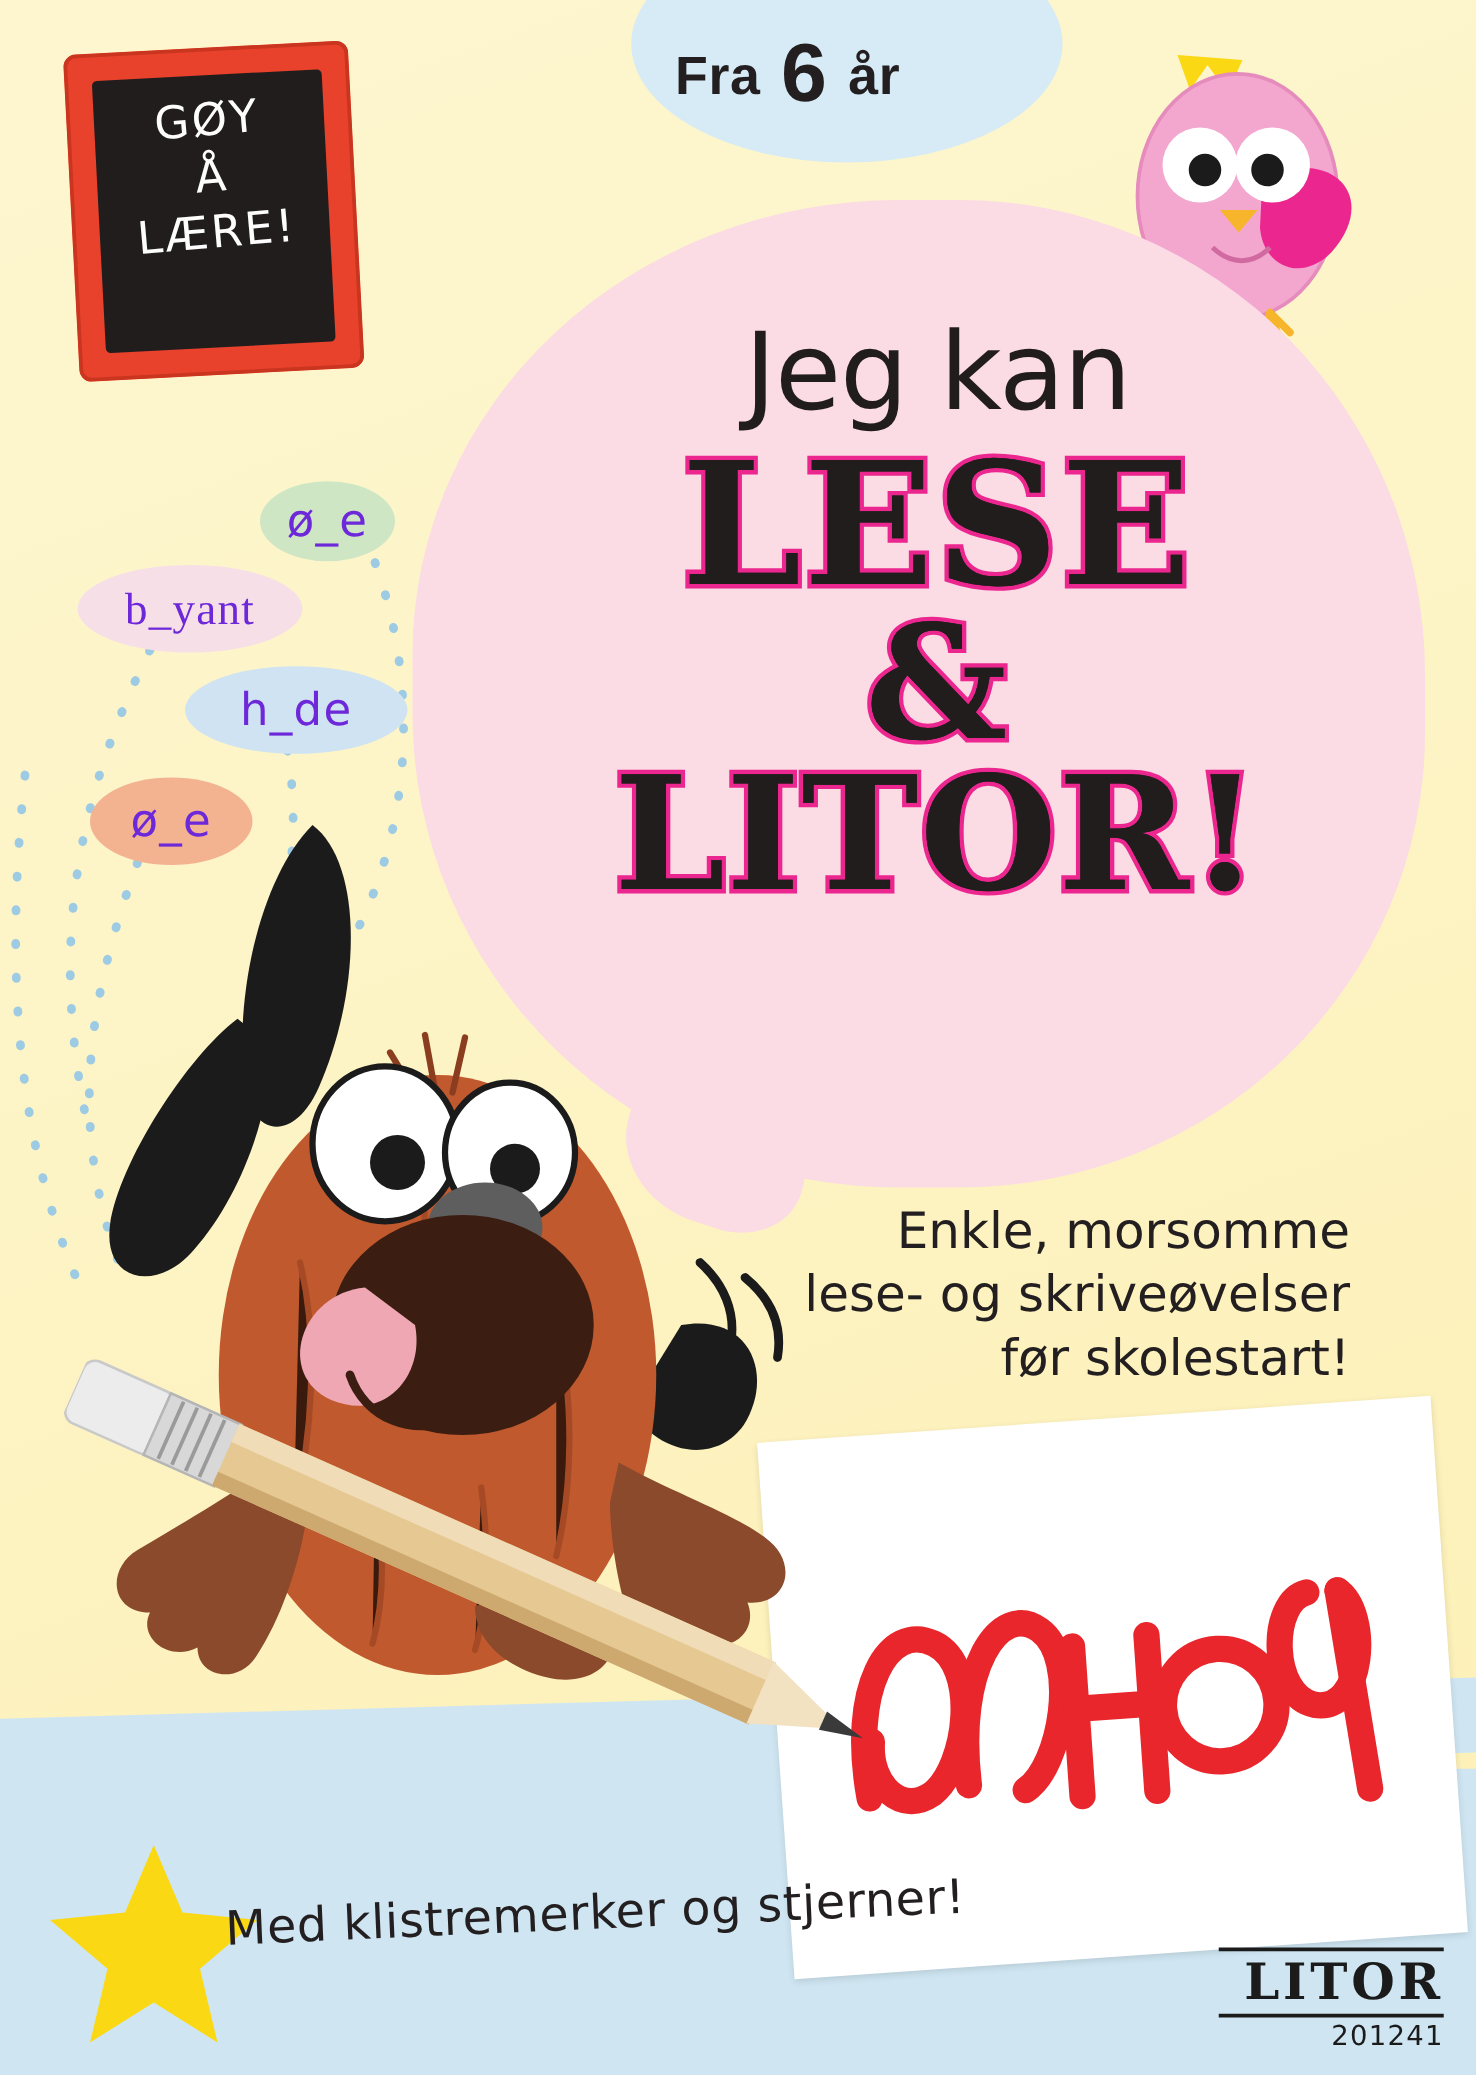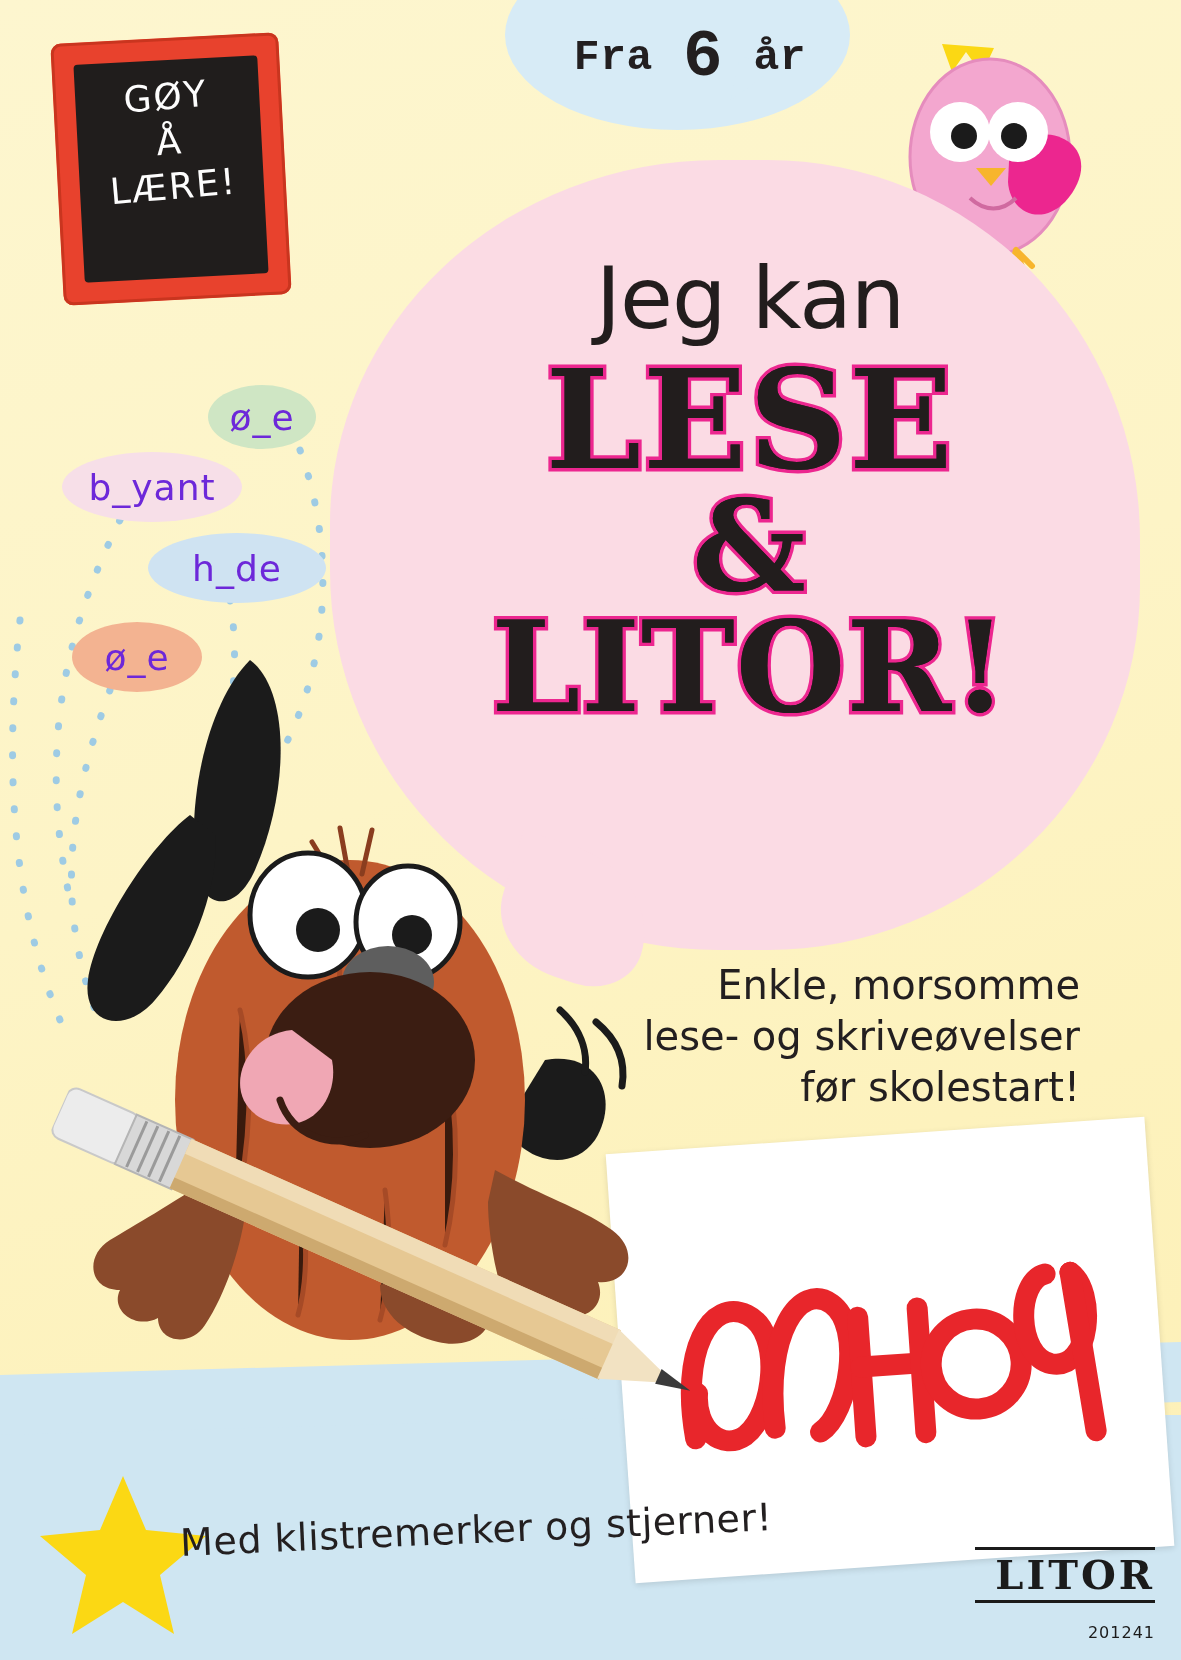--- a/index.html
+++ b/index.html
@@ -48,22 +48,21 @@
     width: 0; height: 0;
     border-left: 40px solid #d7ebf6;
     border-bottom: 45px solid transparent;
     transform: rotate(12deg);
   }
   .age-text {
     position: absolute;
     left: 540px;
     top: 25px;
     width: 300px;
-    text-align: center;
-    font-family: Liberation Mono, monospace;
+    font-family: Liberation Sans, sans-serif;
     font-weight: bold;
     font-size: 43px;
     color: #231f20;
     letter-spacing: 0.5px;
   }
   .age-text .num {
     font-size: 66px;
     line-height: 1;
     vertical-align: -6px;
     padding: 0 4px;
@@ -157,21 +156,21 @@
     border-radius: 50%;
     color: #6d28d9;
     font-family: "DejaVu Sans", sans-serif;
     font-size: 36px;
     display: flex;
     align-items: center;
     justify-content: center;
     letter-spacing: 1px;
   }
   .w1 { left: 208px; top: 385px; width: 108px; height: 64px; background: #cfe6c4; }
-  .w2 { left: 62px;  top: 452px; width: 180px; height: 70px; background: #f7dfe8; }
+  .w2 { left: 62px;  top: 452px; width: 180px; height: 70px; background: #f7dfe8; font-family: Liberation Serif, serif; }
   .w3 { left: 148px; top: 533px; width: 178px; height: 70px; background: #cfe3f2; }
   .w4 { left: 72px;  top: 622px; width: 130px; height: 70px; background: #f3b391; }
 
   .dots { position: absolute; left: 0; top: 0; width: 420px; height: 1180px; }
 
   
   .subtitle {
     position: absolute;
     left: 600px;
     top: 960px;
@@ -238,23 +237,23 @@
     font-weight: bold;
     font-size: 40px;
     letter-spacing: 3px;
     color: #1b1b1b;
     border-top: 3px solid #1b1b1b;
     border-bottom: 3px solid #1b1b1b;
     padding: 1px 0 2px;
   }
   .publisher .code {
     font-family: "DejaVu Sans", sans-serif;
-    font-size: 16px;
+    font-size: 22px;
     color: #1b1b1b;
-    margin-top: 20px;
+    margin-top: 3px;
     letter-spacing: 1px;
   }
   svg { display: block; }
 </style>
 </head>
 <body>
 
 <div class="cover">
 
   <div class="bottom-band"></div>

